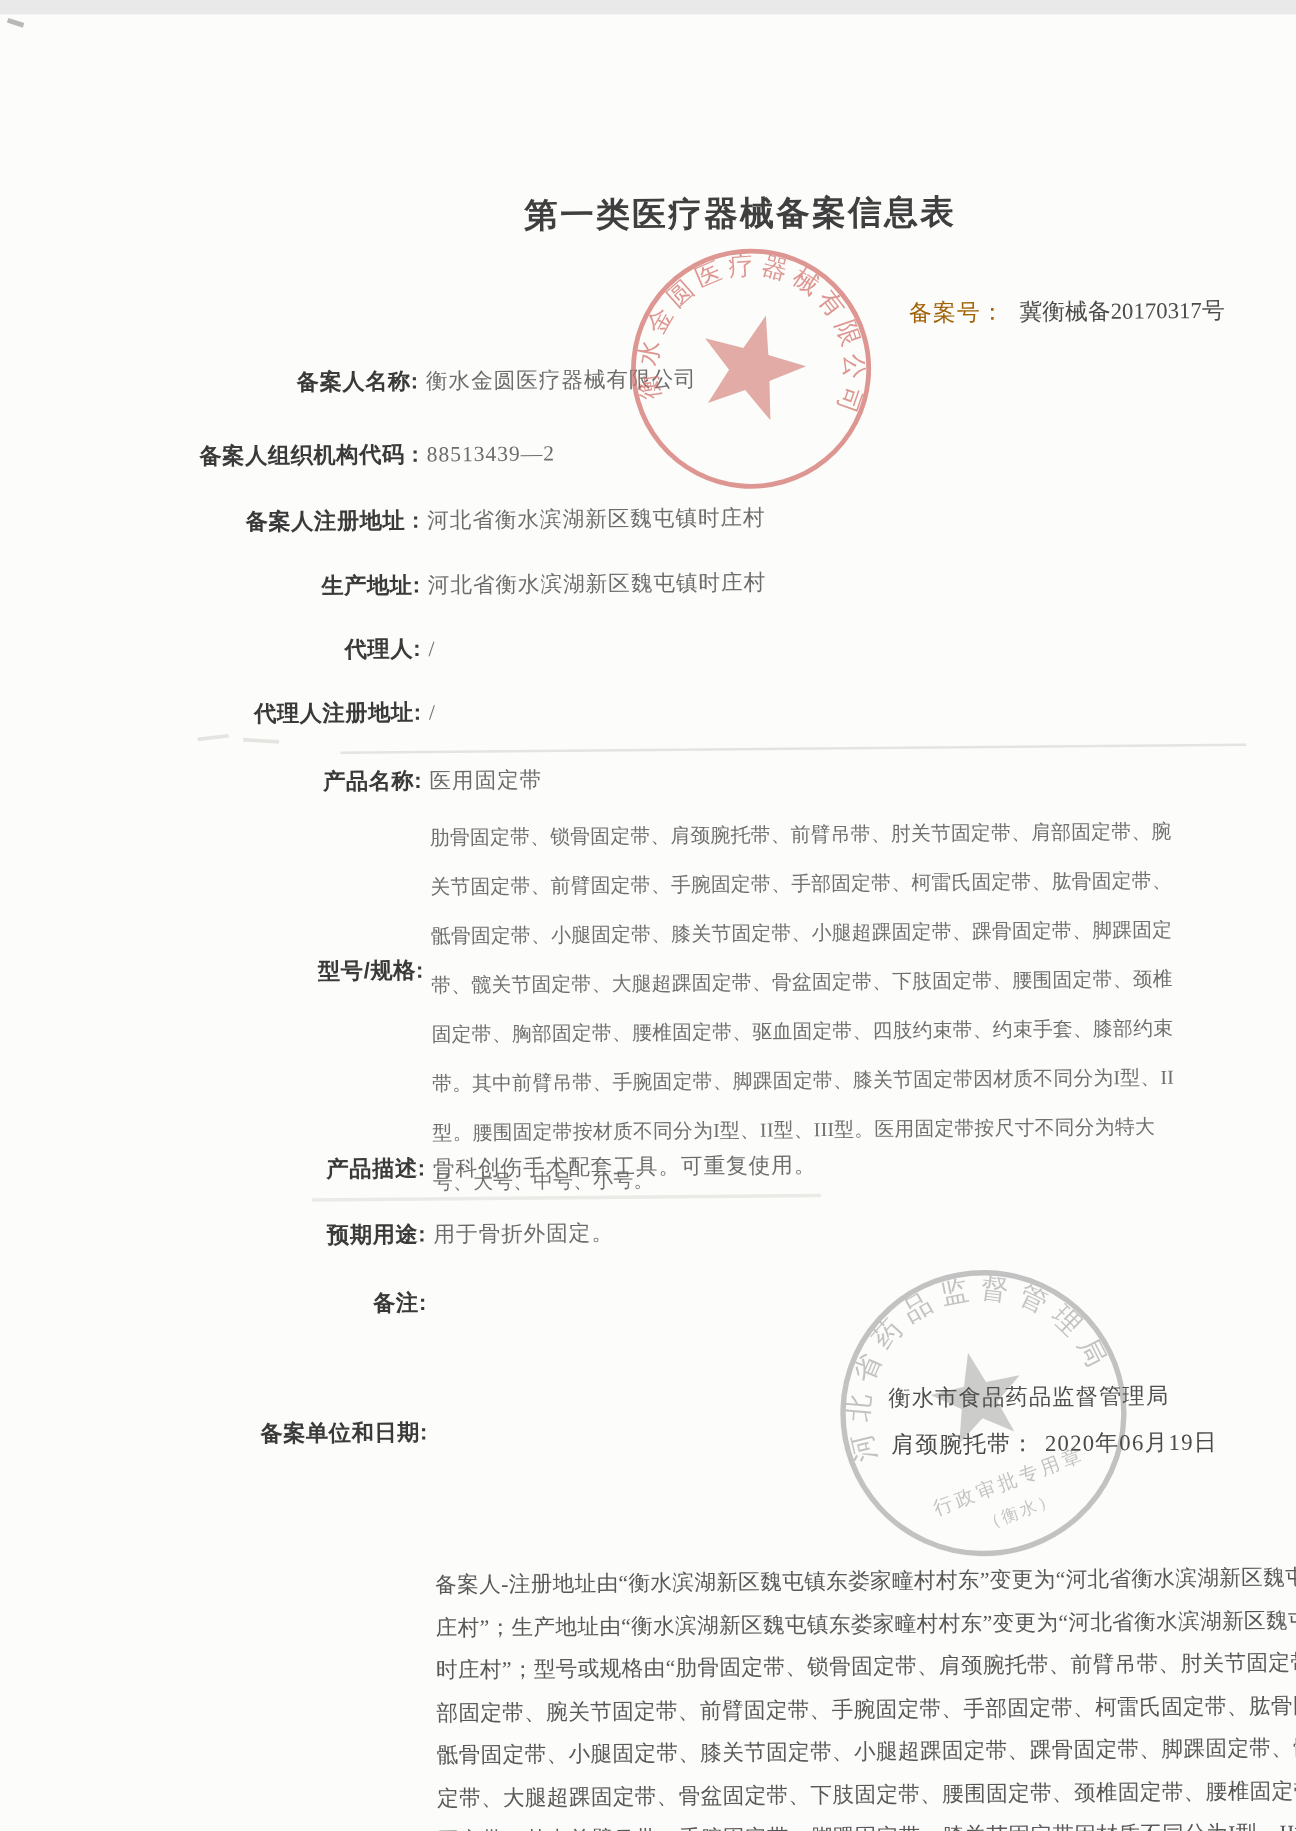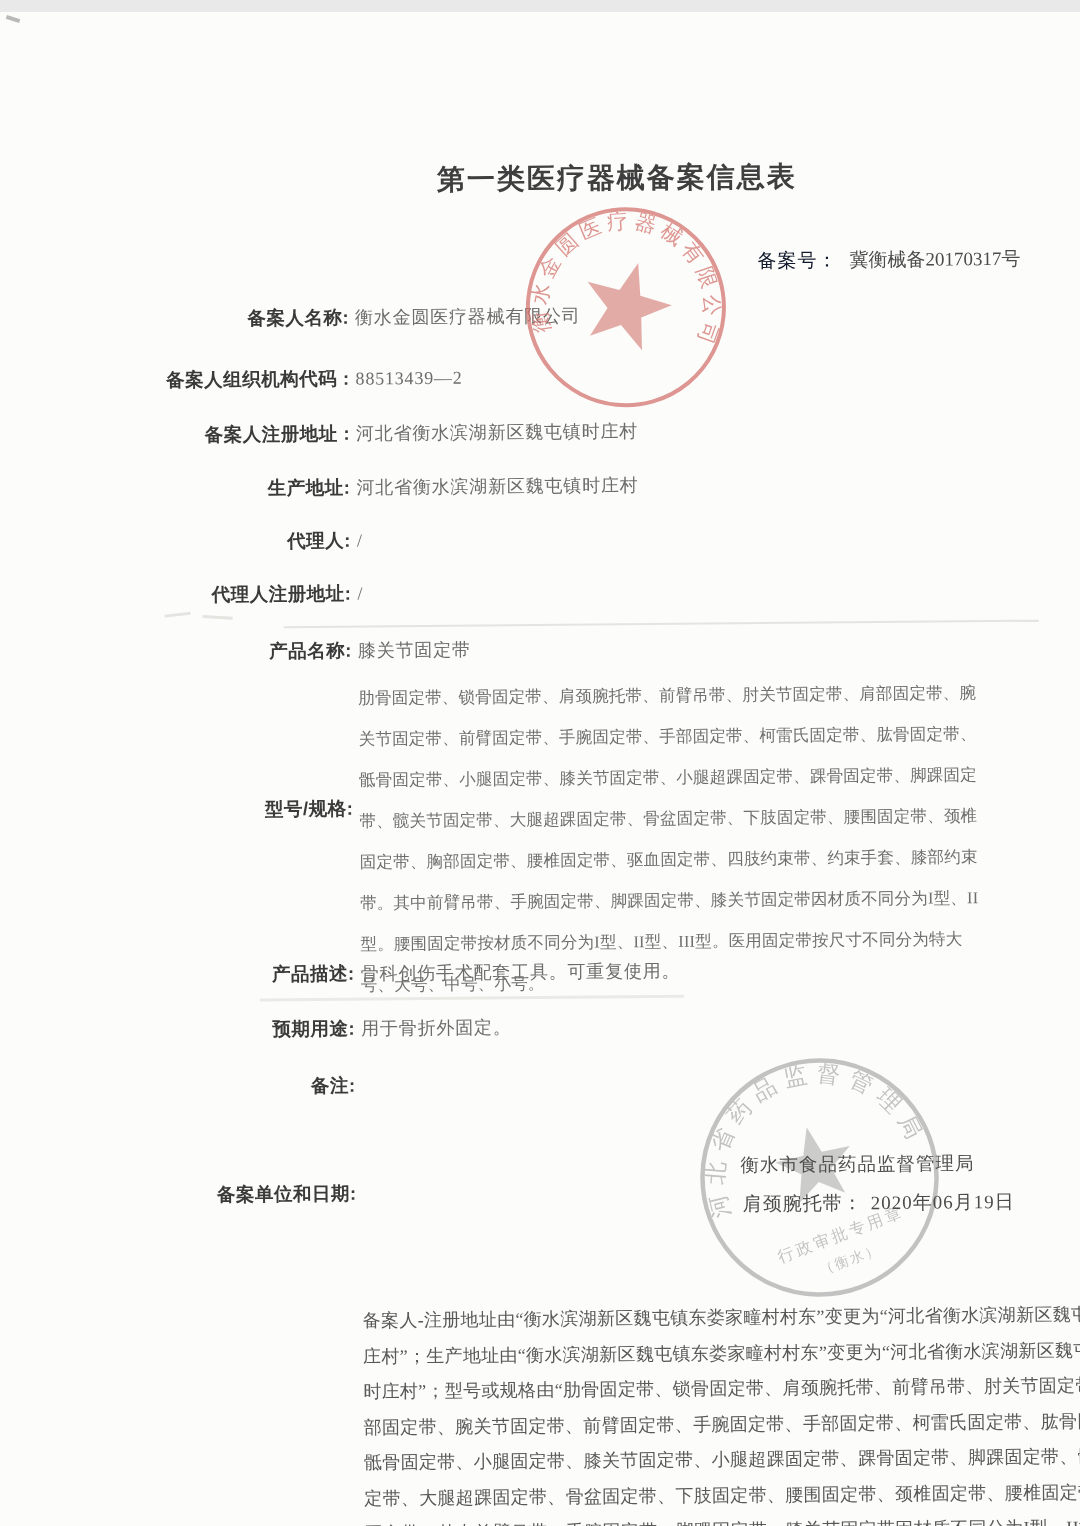--- a/index.html
+++ b/index.html
@@ -8,21 +8,21 @@
     background:#fcfcfa;overflow:hidden;
     font-family:"Liberation Sans",sans-serif;color:#3c3c3c;
   }
   .skew{position:absolute;inset:0;transform:rotate(-0.5deg);transform-origin:50% 50%;}
   .doc-title{
     position:absolute;top:148px;left:0;width:100%;box-sizing:border-box;padding-left:164px;
     text-align:center;font-family:"Liberation Serif",serif;font-weight:700;
     font-size:28px;letter-spacing:2px;color:#3f3f3f;
   }
   .recno{position:absolute;left:762px;top:238px;font-size:19px;white-space:nowrap;}
-  .recno .rl{color:#0f172a;letter-spacing:1px;}
+  .recno .rl{color:#a16207;letter-spacing:1px;}
   .recno .rv{color:#4b4b4b;margin-left:12px;font-family:"Liberation Serif",serif;}
   .row{position:absolute;left:100px;width:920px;display:flex;align-items:baseline;}
   .lbl{width:253px;flex:0 0 253px;text-align:right;font-weight:700;color:#3a3a3a;
        font-size:18.5px;letter-spacing:0.5px;white-space:nowrap;}
   .val{margin-left:6px;color:#6c6c6c;font-size:18px;letter-spacing:0.8px;
        font-family:"Liberation Serif",serif;white-space:nowrap;}
   .specline{white-space:nowrap;height:41px;}
   .specblock{
     position:absolute;left:359px;top:664px;font-family:"Liberation Serif",serif;
     font-size:16.5px;letter-spacing:0.2px;color:#6f6f6f;line-height:41px;
@@ -84,21 +84,21 @@
     <div class="row" style="top:514px">
       <div class="lbl">代理人:</div>
       <div class="val">/</div>
     </div>
     <div class="row" style="top:567px">
       <div class="lbl">代理人注册地址:</div>
       <div class="val">/</div>
     </div>
     <div class="row" style="top:624px">
       <div class="lbl">产品名称:</div>
-      <div class="val">膝关节固定带</div>
+      <div class="val">医用固定带</div>
     </div>
 
     <div class="row" style="top:782px">
       <div class="lbl">型号/规格:</div>
     </div>
     <div class="specblock">
       <div class="specline">肋骨固定带、锁骨固定带、肩颈腕托带、前臂吊带、肘关节固定带、肩部固定带、腕</div>
       <div class="specline">关节固定带、前臂固定带、手腕固定带、手部固定带、柯雷氏固定带、肱骨固定带、</div>
       <div class="specline">骶骨固定带、小腿固定带、膝关节固定带、小腿超踝固定带、踝骨固定带、脚踝固定</div>
       <div class="specline">带、髋关节固定带、大腿超踝固定带、骨盆固定带、下肢固定带、腰围固定带、颈椎</div>

